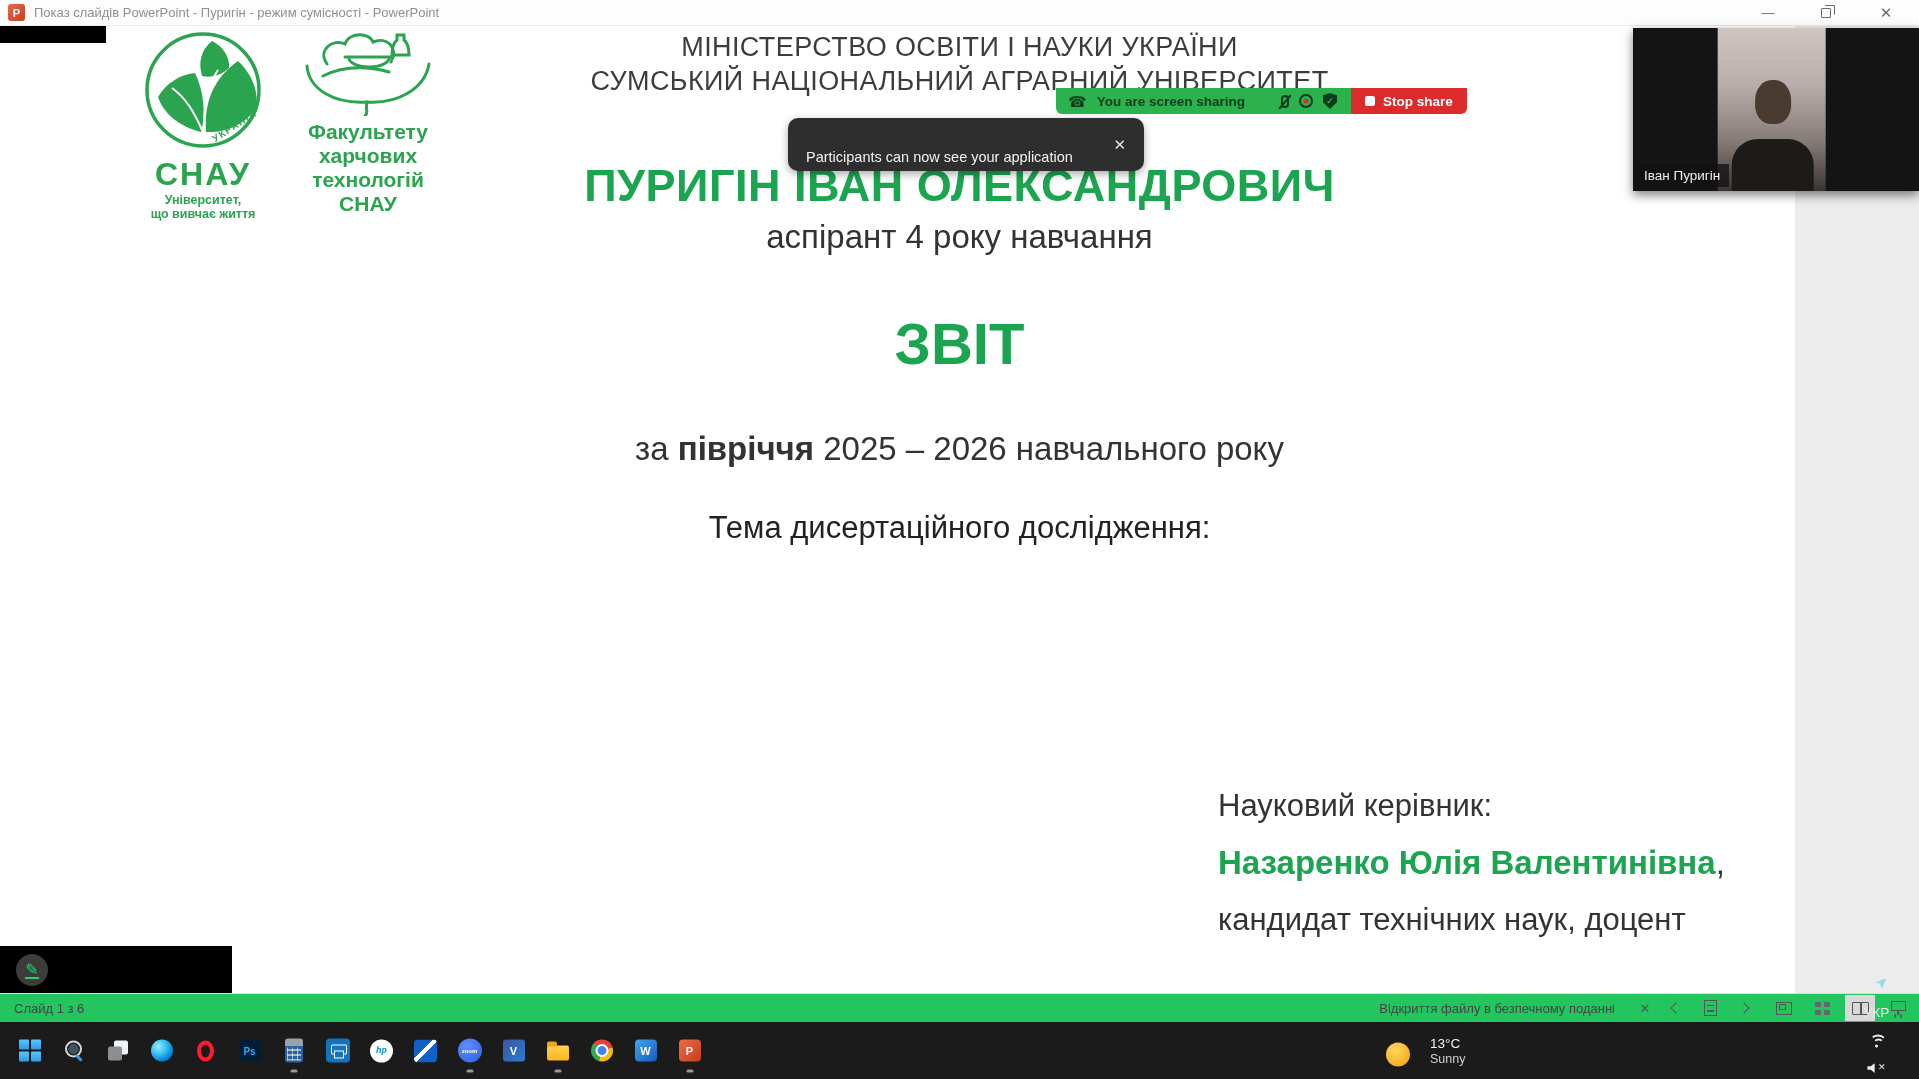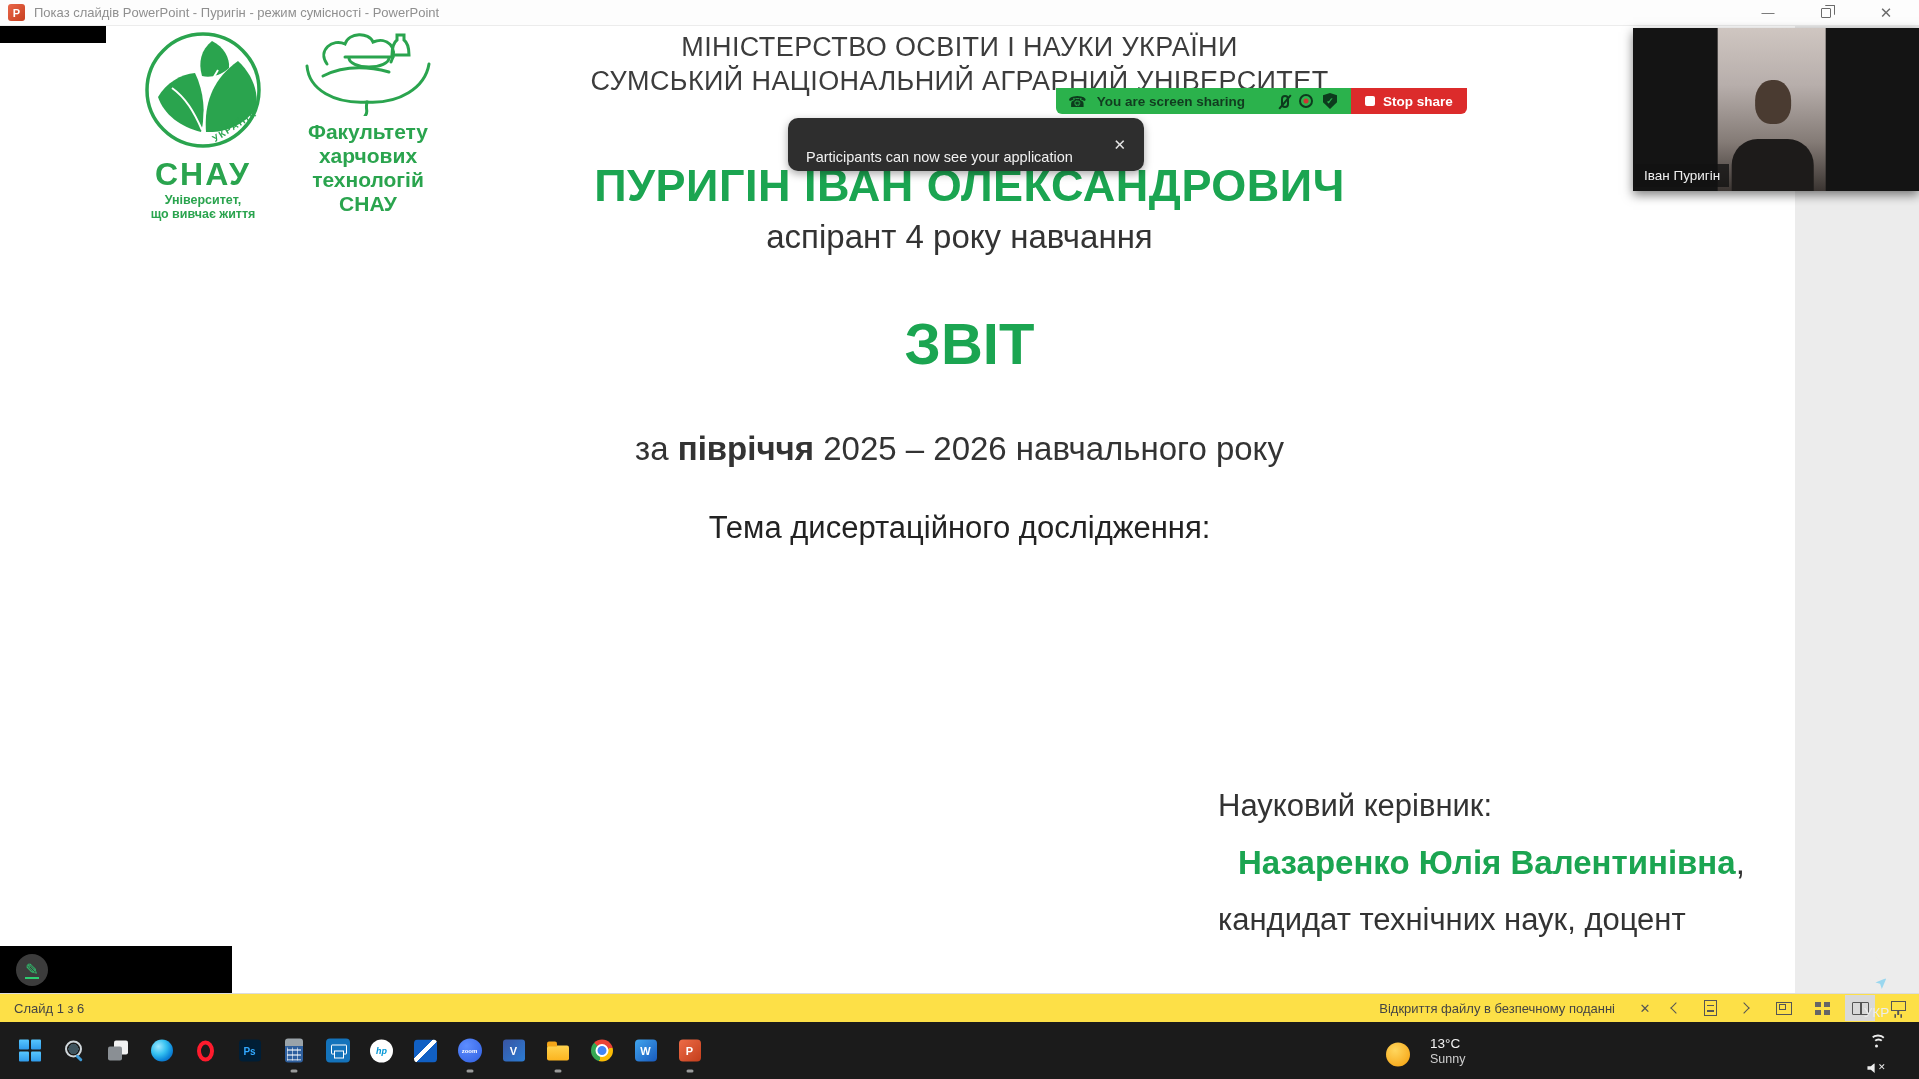--- a/index.html
+++ b/index.html
@@ -18,21 +18,21 @@
   .rst-ic { position:relative; width:10px; height:10px; border:1.4px solid #6b6b6b; border-radius:1px; }
   .rst-ic::before { content:""; position:absolute; top:-4px; left:3px; width:9px; height:9px;
                     border:1.4px solid #6b6b6b; border-left:none; border-bottom:none; border-radius:1px; }
 
   
   #stage { position:absolute; top:26px; left:0; right:0; height:967px; background:#fff; }
   #stage-right-margin { position:absolute; top:26px; left:1795px; width:124px; height:967px; background:#ececec; }
   #black-strip-topleft { position:absolute; top:26px; left:0; width:106px; height:17px; background:#000; }
 
   .ctr { position:absolute; left:0; right:0; text-align:center; color:#3d3d3d; }
-  .green { color:#1ba551; font-weight:bold;padding-left:20px; }
+  .green { color:#1ba551; font-weight:bold; }
   .ministry { font-size:27px; letter-spacing:.4px; color:#3c3c3c; }
   .author-name { font-size:45px; letter-spacing:.5px; }
   .author-role { font-size:33px; color:#333; }
   .report-word { font-size:58px; }
   .report-line { font-size:33px; color:#333; }
   .theme-label { font-size:31px; color:#222; }
   .theme-title { left:180px; right:180px; font-size:38px; line-height:54px; }
   .superv { position:absolute; left:1218px; width:600px; text-align:left; color:#333; }
   .footer-line { font-size:27px; color:#333; }
 
@@ -82,21 +82,21 @@
                       font-size:13.5px; padding:4px 9px; }
 
   
   #ann-corner { position:absolute; left:0; top:946px; width:232px; height:47px; background:#000; z-index:10; }
   #pencil-btn { position:absolute; left:16px; top:8px; width:32px; height:32px; border-radius:50%;
                 background:#3c3c3c; display:flex; align-items:center; justify-content:center; }
   #pencil-btn .g { color:#2ecc71; font-size:16px; transform:rotate(0deg); line-height:1; }
   #pencil-btn::after { content:""; position:absolute; bottom:7px; left:9px; width:14px; height:2px; background:#2ecc71; }
 
   
-  #statusbar { position:absolute; left:0; top:993px; right:0; height:29px; background:#fde047;
+  #statusbar { position:absolute; left:0; top:993px; right:0; height:29px; background:#22c55e;
                border-top:1px solid #dcdcdc; display:flex; align-items:center; font-size:13px; color:#444; }
   #statusbar .slidecount { margin-left:14px; }
   #statusbar .right { position:absolute; right:6px; display:flex; align-items:center; gap:0; height:100%; }
   #statusbar .prot { margin-right:16px; }
   #statusbar .sbx { width:28px; text-align:center; color:#555; font-size:13px; }
   .navbtn { width:34px; height:100%; display:flex; align-items:center; justify-content:center; }
   .chevl, .chevr { width:8px; height:8px; border-left:1.6px solid #555; border-bottom:1.6px solid #555; }
   .chevl { transform:rotate(45deg); } .chevr { transform:rotate(225deg); }
   .menu-ic { width:13px; height:16px; border:1.5px solid #555;
              background:repeating-linear-gradient(180deg,transparent 0 2px,#555 2px 3.5px,transparent 3.5px 5px) content-box;
@@ -137,21 +137,21 @@
            display:flex; align-items:center; justify-content:center; }
   .ic-calc { position:relative; width:18px; height:24px; border-radius:3px;
              background:linear-gradient(180deg,#9aa3a9 0 30%,#2e5f9e 30% 100%); }
   .ic-calc::before { content:""; position:absolute; left:2px; right:2px; top:9px; bottom:2px;
              background:repeating-linear-gradient(0deg,rgba(255,255,255,.55) 0 1.4px,transparent 1.4px 5px),
                         repeating-linear-gradient(90deg,rgba(255,255,255,.55) 0 1.4px,transparent 1.4px 5px); }
   .ic-printer { position:relative; width:24px; height:24px; background:#1473bb; border-radius:4px; }
   .ic-printer::before { content:""; position:absolute; left:5px; top:6px; width:14px; height:8px; border:1.6px solid #fff; border-radius:1px; }
   .ic-printer::after { content:""; position:absolute; left:8px; top:12px; width:8px; height:6px; border:1.6px solid #fff; background:#1473bb; }
   .ic-hp { width:23px; height:23px; border-radius:50%; background:#fff; color:#0096d6; font-weight:bold; font-style:italic;
-           font-size:9px; display:flex; align-items:center; justify-content:center; }
+           font-size:9px; display:flex; align-items:center; justify-content:center;font-family:Liberation Mono, monospace; }
   .ic-pen { width:23px; height:23px; border-radius:4px;
             background:#1160c4 linear-gradient(135deg,transparent 42%,#fff 42% 54%,transparent 54%); }
   .ic-zoom { width:24px; height:24px; border-radius:50%; background:radial-gradient(circle at 35% 30%,#5d8dff,#2f5fe0);
              color:#fff; font-size:6px; font-weight:bold; display:flex; align-items:center; justify-content:center; }
   .ic-visio { width:22px; height:22px; border-radius:3px; background:linear-gradient(135deg,#3955a3,#2b7cd3);
               color:#fff; font-weight:bold; font-size:11px; display:flex; align-items:center; justify-content:center; }
   .ic-explorer { position:relative; width:22px; height:15px; margin-top:5px; border-radius:2px;
                  background:linear-gradient(180deg,#ffd34e,#fcb41f); }
   .ic-explorer::before { content:""; position:absolute; top:-4px; left:0; width:10px; height:5px;
                  background:#f3a519; border-radius:2px 2px 0 0; }

